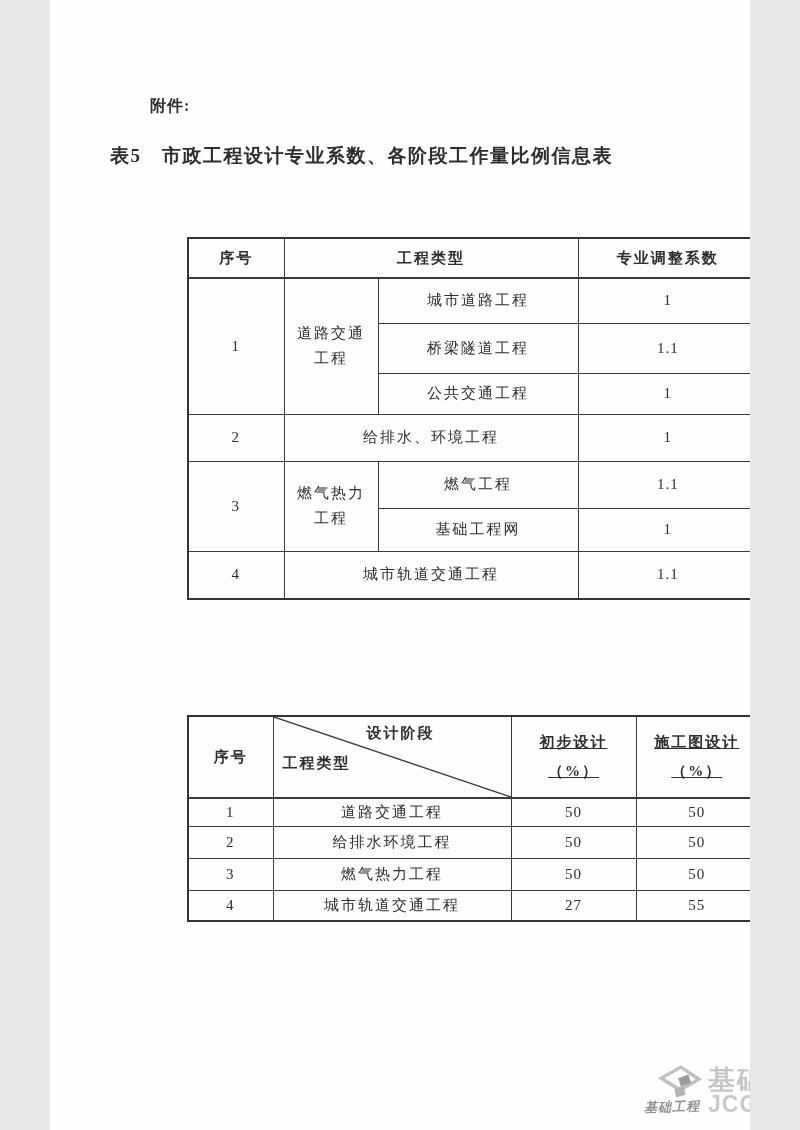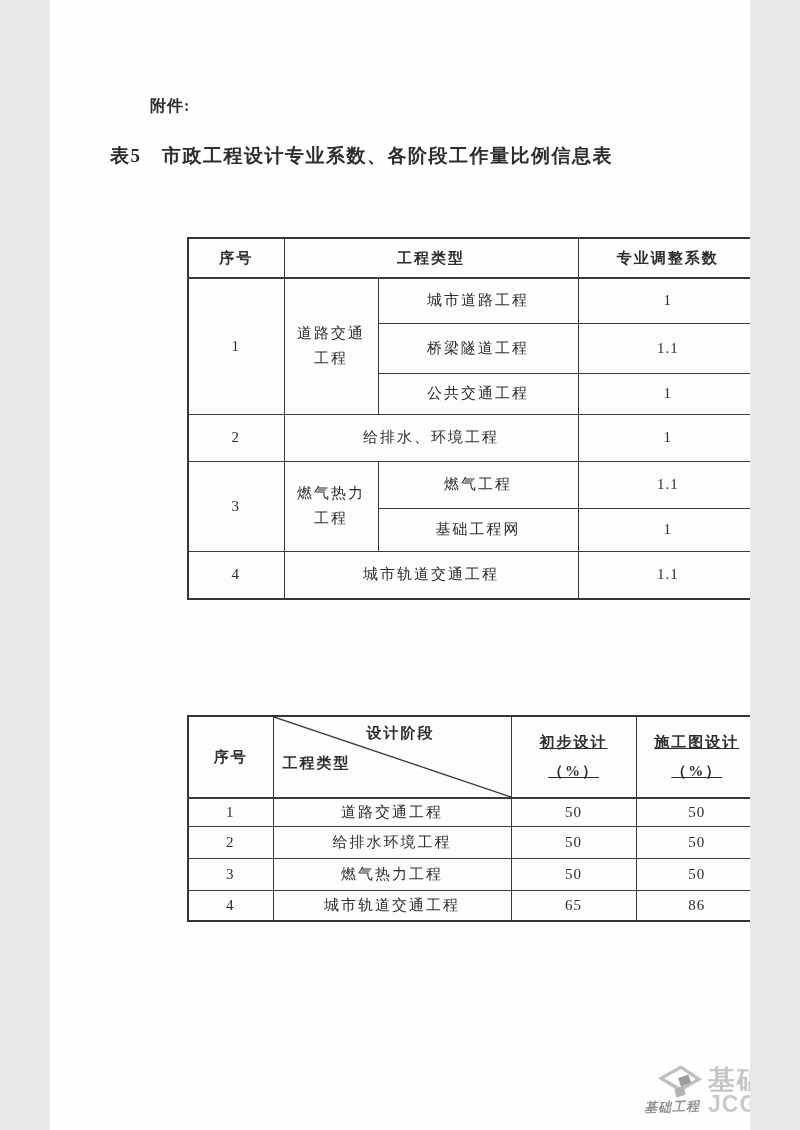--- a/index.html
+++ b/index.html
@@ -186,22 +186,22 @@
       </tr>
       <tr style="height:32px">
         <td>3</td>
         <td>燃气热力工程</td>
         <td class="num">50</td>
         <td class="num">50</td>
       </tr>
       <tr style="height:31px">
         <td>4</td>
         <td>城市轨道交通工程</td>
-        <td class="num">65</td>
-        <td class="num">86</td>
+        <td class="num">27</td>
+        <td class="num">55</td>
       </tr>
     </tbody>
   </table>
 
   <div class="watermark">
     <svg class="wm-logo" width="48" height="38" viewBox="0 0 52 40">
       <polygon points="2,17 27,3 50,18 26,32" fill="#c0c0c0"></polygon>
       <polygon points="9,17 27,7 43,18 26,27" fill="#fdfdfd"></polygon>
       <polygon points="24,17 35,13 38,22 27,26" fill="#9c9c9c"></polygon>
       <polygon points="20,29 30,25 32,35 22,38" fill="#b3b3b3"></polygon>

